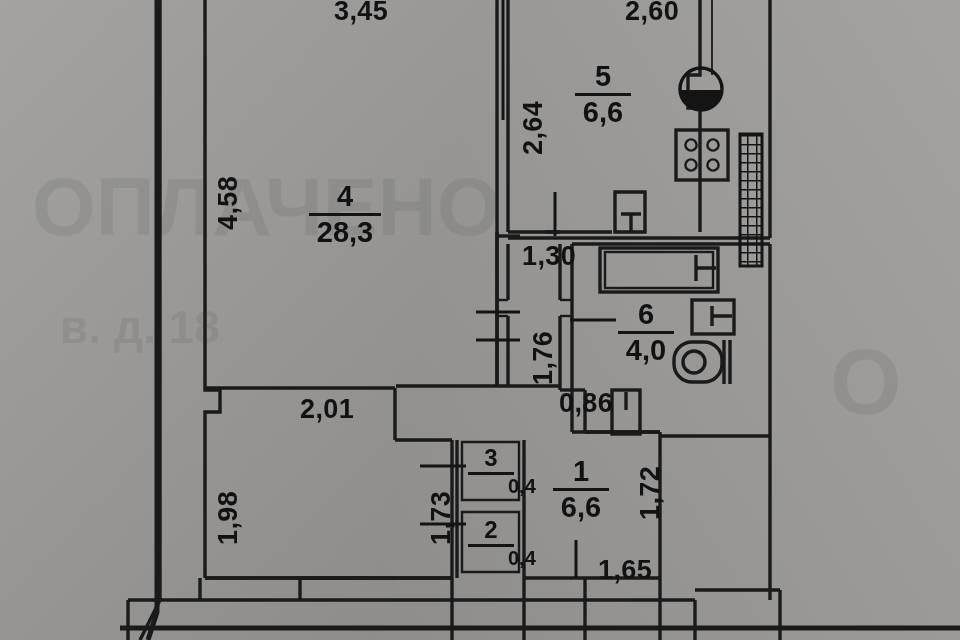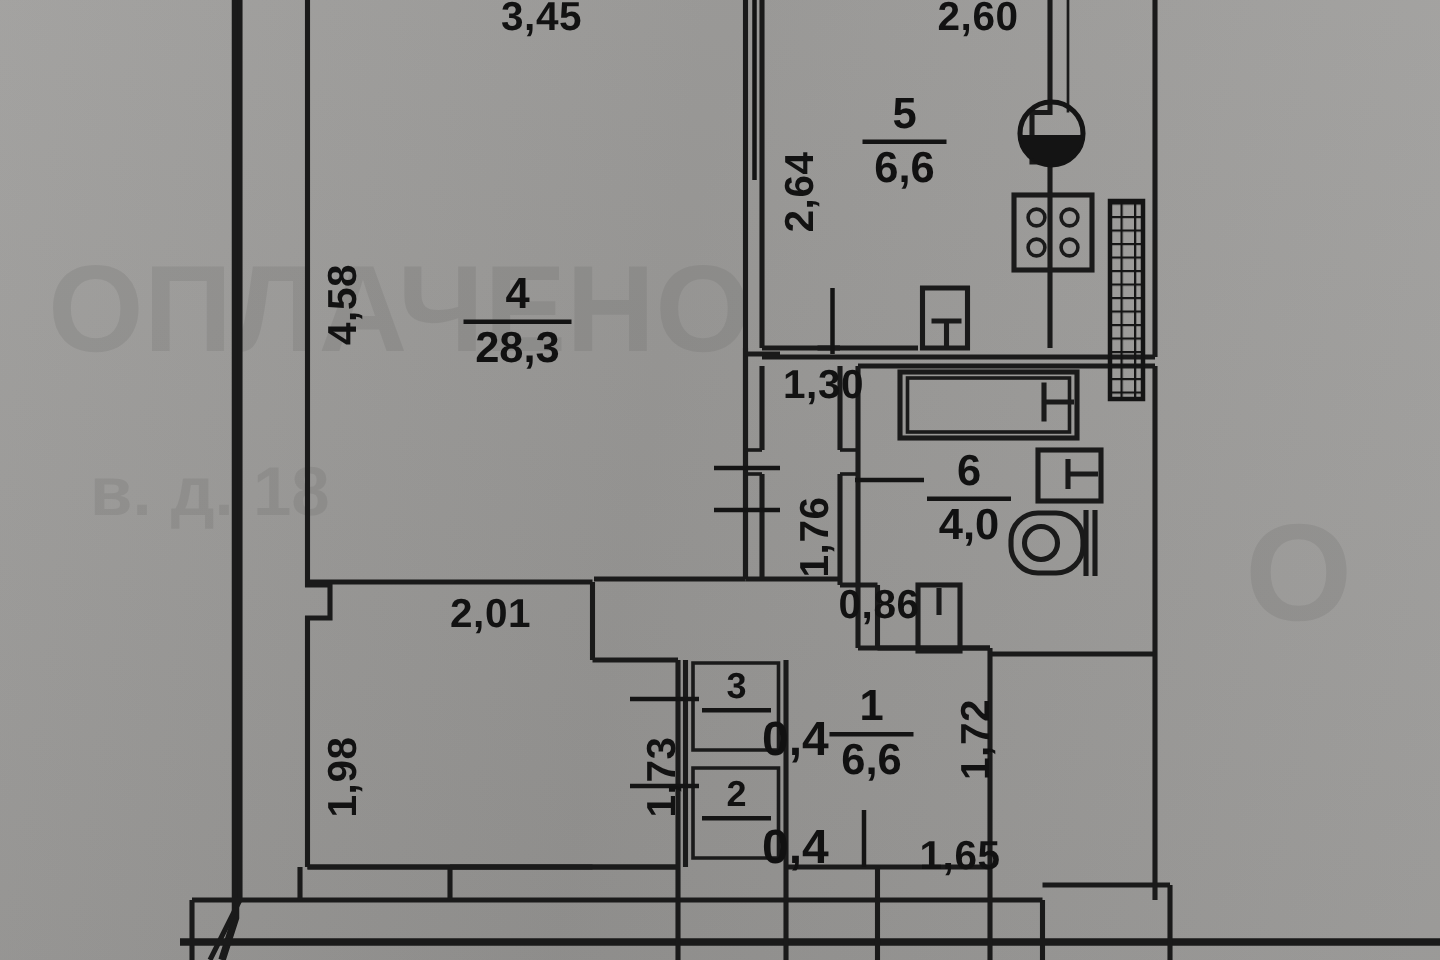--- a/index.html
+++ b/index.html
@@ -27,21 +27,21 @@
   .lbl{position:absolute;color:#121212;font-weight:700;
        font-family:"Liberation Sans","DejaVu Sans",sans-serif;
        white-space:nowrap;line-height:1;}
   .dim{font-size:27px;letter-spacing:.4px;}
   .vert{transform-origin:0 0;}
   .room{position:absolute;text-align:center;color:#111;font-weight:700;}
   .room .num{font-size:29px;line-height:1.0;padding:0 9px;}
   .room .bar{height:3px;background:#141414;margin:2px auto 1px;}
   .room .area{font-size:29px;line-height:1.05;padding:0 4px;}
   .room.small .num{font-size:24px;}
-  .room.small .area{font-size:32px;padding-left:44px;}
+  .room.small .area{font-size:20px;padding-left:44px;}
   .room.small .bar{height:2.6px;}
 </style>
 </head>
 <body>
 
 <div id="sheet">
 
   <div id="grain"></div>
 
   <div id="bleed">
@@ -225,21 +225,21 @@
   <div class="lbl dim" style="left:522px;top:243px;">1,30</div>
 
   <div class="lbl dim vert" style="left:530px;top:385px;transform:rotate(-90deg);">1,76</div>
 
   <div class="lbl dim" style="left:530px;top:390px;margin-left:29px;">0,86</div>
 
   <div class="lbl dim vert" style="left:428px;top:545px;transform:rotate(-90deg);">1,73</div>
 
   <div class="lbl dim vert" style="left:637px;top:520px;transform:rotate(-90deg);">1,72</div>
 
-  <div class="lbl dim" style="left:598px;top:557px;margin-left:15px;">1,65</div>
+  <div class="lbl dim" style="left:598px;top:557px;">1,65</div>
 
   <div class="room" style="left:305px;top:182px;width:80px;">
     <div class="num">4</div>
     <div class="bar" style="width:72px;"></div>
     <div class="area">28,3</div>
   </div>
 
   <div class="room" style="left:570px;top:62px;width:66px;">
     <div class="num">5</div>
     <div class="bar" style="width:56px;"></div>

